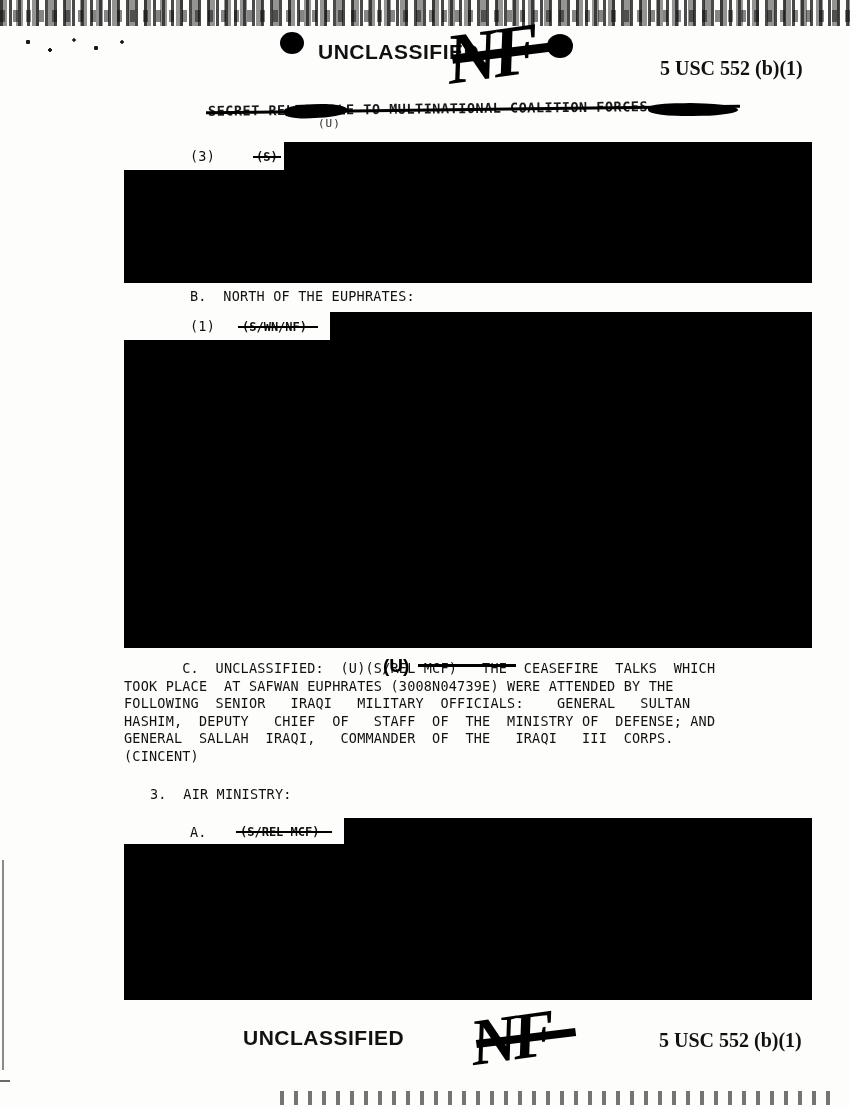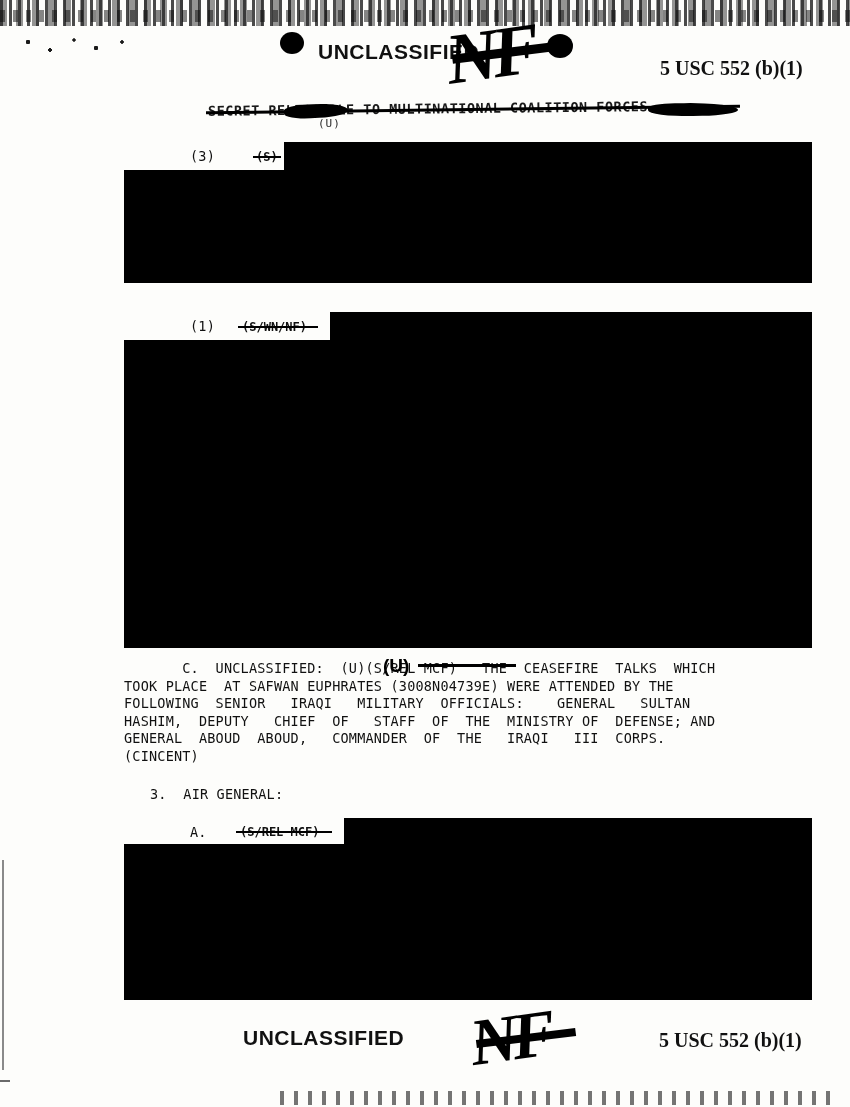--- a/index.html
+++ b/index.html
@@ -264,37 +264,38 @@
   <div class="banner-smudge"></div>
   <div class="banner-smudge2"></div>
   <div class="banner-sub">(U)</div>
 
   <div class="para-label" style="left:190px; top:148px;">(3)</div>
   <div class="marking-strike" style="left:256px; top:150px;">(S)</div>
   <div class="strike-bar" style="left:253px; top:156px; width:28px;"></div>
   <div class="redact" style="left:284px; top:142px; width:528px; height:28px;"></div>
   <div class="redact" style="left:124px; top:170px; width:688px; height:113px;"></div>
 
+  <div class="body-text" style="left:190px; top:288px;"><span>B.</span>  <span>NORTH OF THE EUPHRATES:</span></div>
 
   <div class="para-label" style="left:190px; top:318px;">(1)</div>
   <div class="marking-strike" style="left:242px; top:320px;">(S/WN/NF)</div>
   <div class="strike-bar" style="left:238px; top:326px; width:80px;"></div>
   <div class="redact" style="left:330px; top:312px; width:482px; height:28px;"></div>
   <div class="redact" style="left:124px; top:340px; width:688px; height:308px;"></div>
 
   <div class="body-text" style="left:124px; top:660px;"><span>       C.  UNCLASSIFIED:  (U)(S/REL MCF)   THE  CEASEFIRE  TALKS  WHICH</span>
 <span>TOOK PLACE  AT SAFWAN EUPHRATES (3008N04739E) WERE ATTENDED BY THE</span>
 <span>FOLLOWING  SENIOR   IRAQI   MILITARY  OFFICIALS:    GENERAL   SULTAN</span>
 <span>HASHIM,  DEPUTY   CHIEF  OF   STAFF  OF  THE  MINISTRY OF  DEFENSE; AND</span>
-<span>GENERAL  ABOUD  ABOUD,   COMMANDER  OF  THE   IRAQI   III  CORPS.</span>
+<span>GENERAL  SALLAH  IRAQI,   COMMANDER  OF  THE   IRAQI   III  CORPS.</span>
 <span>(CINCENT)</span></div>
   <div class="u-stamp" style="left:383px; top:655px;">(U)</div>
   <div class="strike-bar" style="left:418px; top:664px; width:98px; height:3px;"></div>
 
-  <div class="body-text" style="left:150px; top:786px;"><span>3.</span>  <span>AIR GENERAL:</span></div>
+  <div class="body-text" style="left:150px; top:786px;"><span>3.</span>  <span>AIR MINISTRY:</span></div>
 
   <div class="para-label" style="left:190px; top:824px;">A.</div>
   <div class="marking-strike" style="left:240px; top:825px;">(S/REL MCF)</div>
   <div class="strike-bar" style="left:236px; top:831px; width:96px;"></div>
   <div class="redact" style="left:344px; top:818px; width:468px; height:26px;"></div>
   <div class="redact" style="left:124px; top:844px; width:688px; height:156px;"></div>
 
   <div class="ftr-unclass">UNCLASSIFIED</div>
   <div class="nf-mark nf-bottom">NF</div>
   <div class="nf-strike-bottom"></div>

